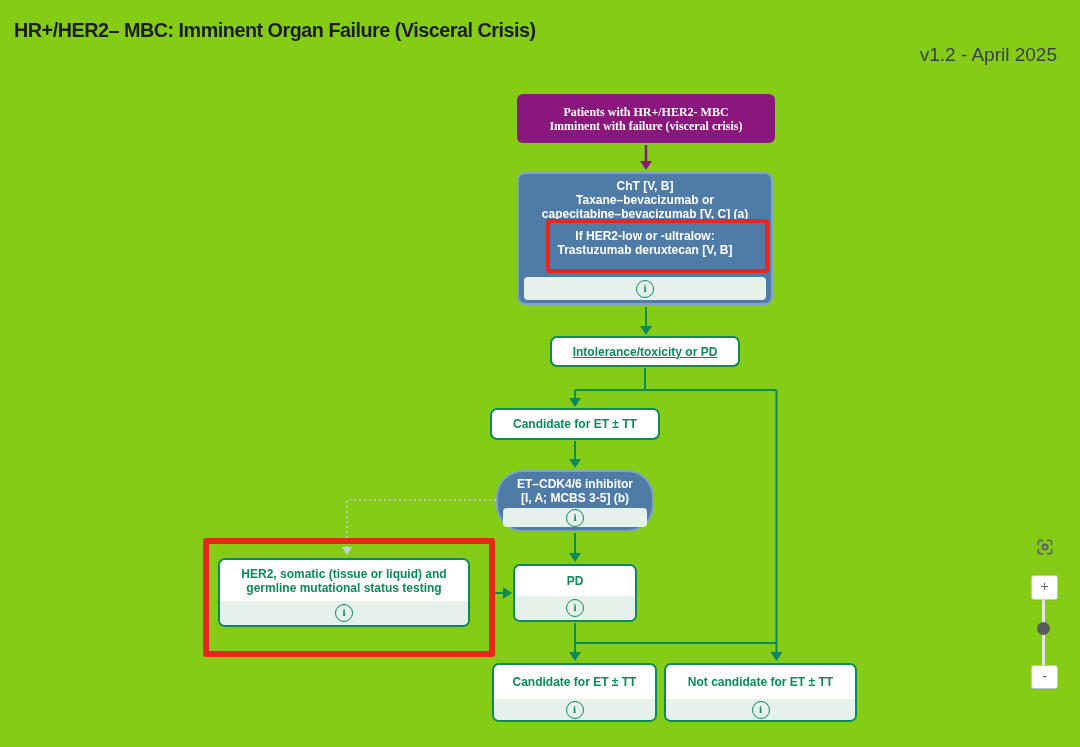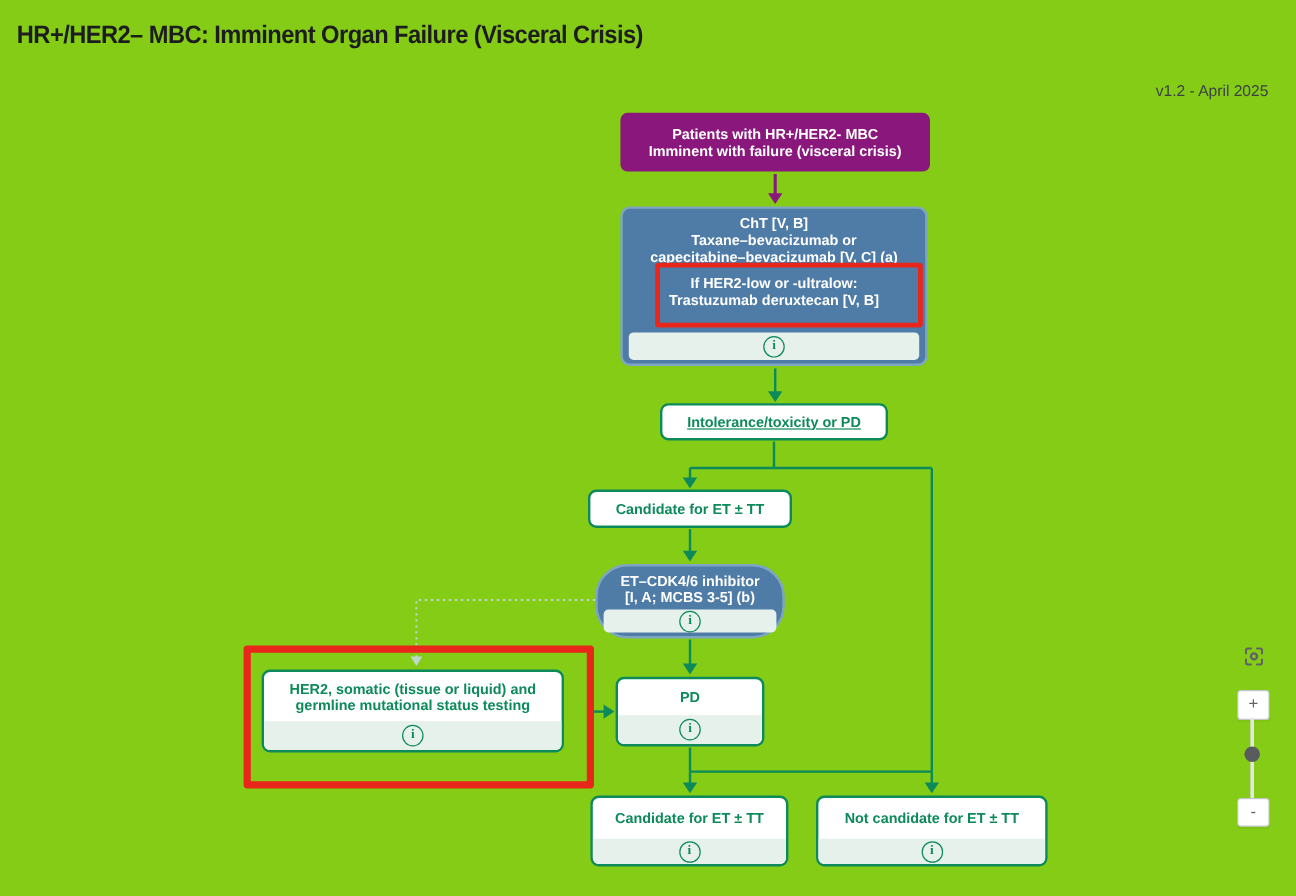--- a/index.html
+++ b/index.html
@@ -1,29 +1,29 @@
 <!DOCTYPE html>
 <html><head>
 <meta charset="utf-8">
 <style>
   html,body{margin:0;padding:0;background:#ffffff;}
   body{width:1080px;height:747px;position:relative;font-family:"Liberation Sans",sans-serif;overflow:hidden;}
   .canvas{position:absolute;inset:0;width:1080px;height:747px;background:#84cc16;}
 
   .page-title{position:absolute;left:14px;top:18px;font-size:21px;font-weight:bold;color:#1d1d1f;
     letter-spacing:-0.5px;transform:scaleX(0.94);transform-origin:left center;white-space:nowrap;}
-  .version{position:absolute;right:23px;top:68px;font-size:13px;color:#3c4043;}
+  .version{position:absolute;right:23px;top:44px;font-size:19px;color:#3c4043;}
 
   svg.connectors{position:absolute;left:0;top:0;pointer-events:none;}
 
   .node{position:absolute;box-sizing:border-box;text-align:center;}
   .node .line{font-weight:bold;font-size:12px;line-height:14px;}
 
   .node-purple{background:#8a187c;color:#fff;border-radius:6px;display:flex;flex-direction:column;
-    justify-content:center;}
+    justify-content:center;font-family:Liberation Serif, serif;}
   .node-blue{background:#4e7ca7;color:#fff;border:2px solid #7ea5c3;border-radius:8px;}
   .node-green{background:#fff;border:2px solid #0d8a5a;border-radius:7px;color:#0d8a5a;
     display:flex;flex-direction:column;overflow:hidden;}
   .node-green .label-area{flex:1;display:flex;flex-direction:column;align-items:center;justify-content:center;}
 
   .strip-inset{position:absolute;left:5px;right:5px;bottom:3px;height:23px;background:#e7f1ec;
     border-radius:4px;display:flex;align-items:center;justify-content:center;}
   .strip-flat{height:24px;background:#e7f1ec;display:flex;align-items:center;justify-content:center;flex:none;}
 
   .info-circle{width:16px;height:16px;border:1.6px solid #0d8a5a;border-radius:50%;color:#0d8a5a;
@@ -147,21 +147,21 @@
 
   <div class="node node-green" style="left:492px;top:663px;width:165px;height:59px;">
     <div class="label-area">
       <div class="line">Candidate for ET ± TT</div>
     </div>
     <div class="strip-flat" style="height:21px;">
       <span class="info-circle">i</span>
     </div>
   </div>
 
-  <div class="node node-green" style="left:680px;top:663px;width:193px;height:59px;">
+  <div class="node node-green" style="left:664px;top:663px;width:193px;height:59px;">
     <div class="label-area">
       <div class="line">Not candidate for ET ± TT</div>
     </div>
     <div class="strip-flat" style="height:21px;">
       <span class="info-circle">i</span>
     </div>
   </div>
 
   <div class="focus-btn" style="left:1035px;top:537px;">
     <svg width="20" height="20" viewBox="0 0 24 24">

